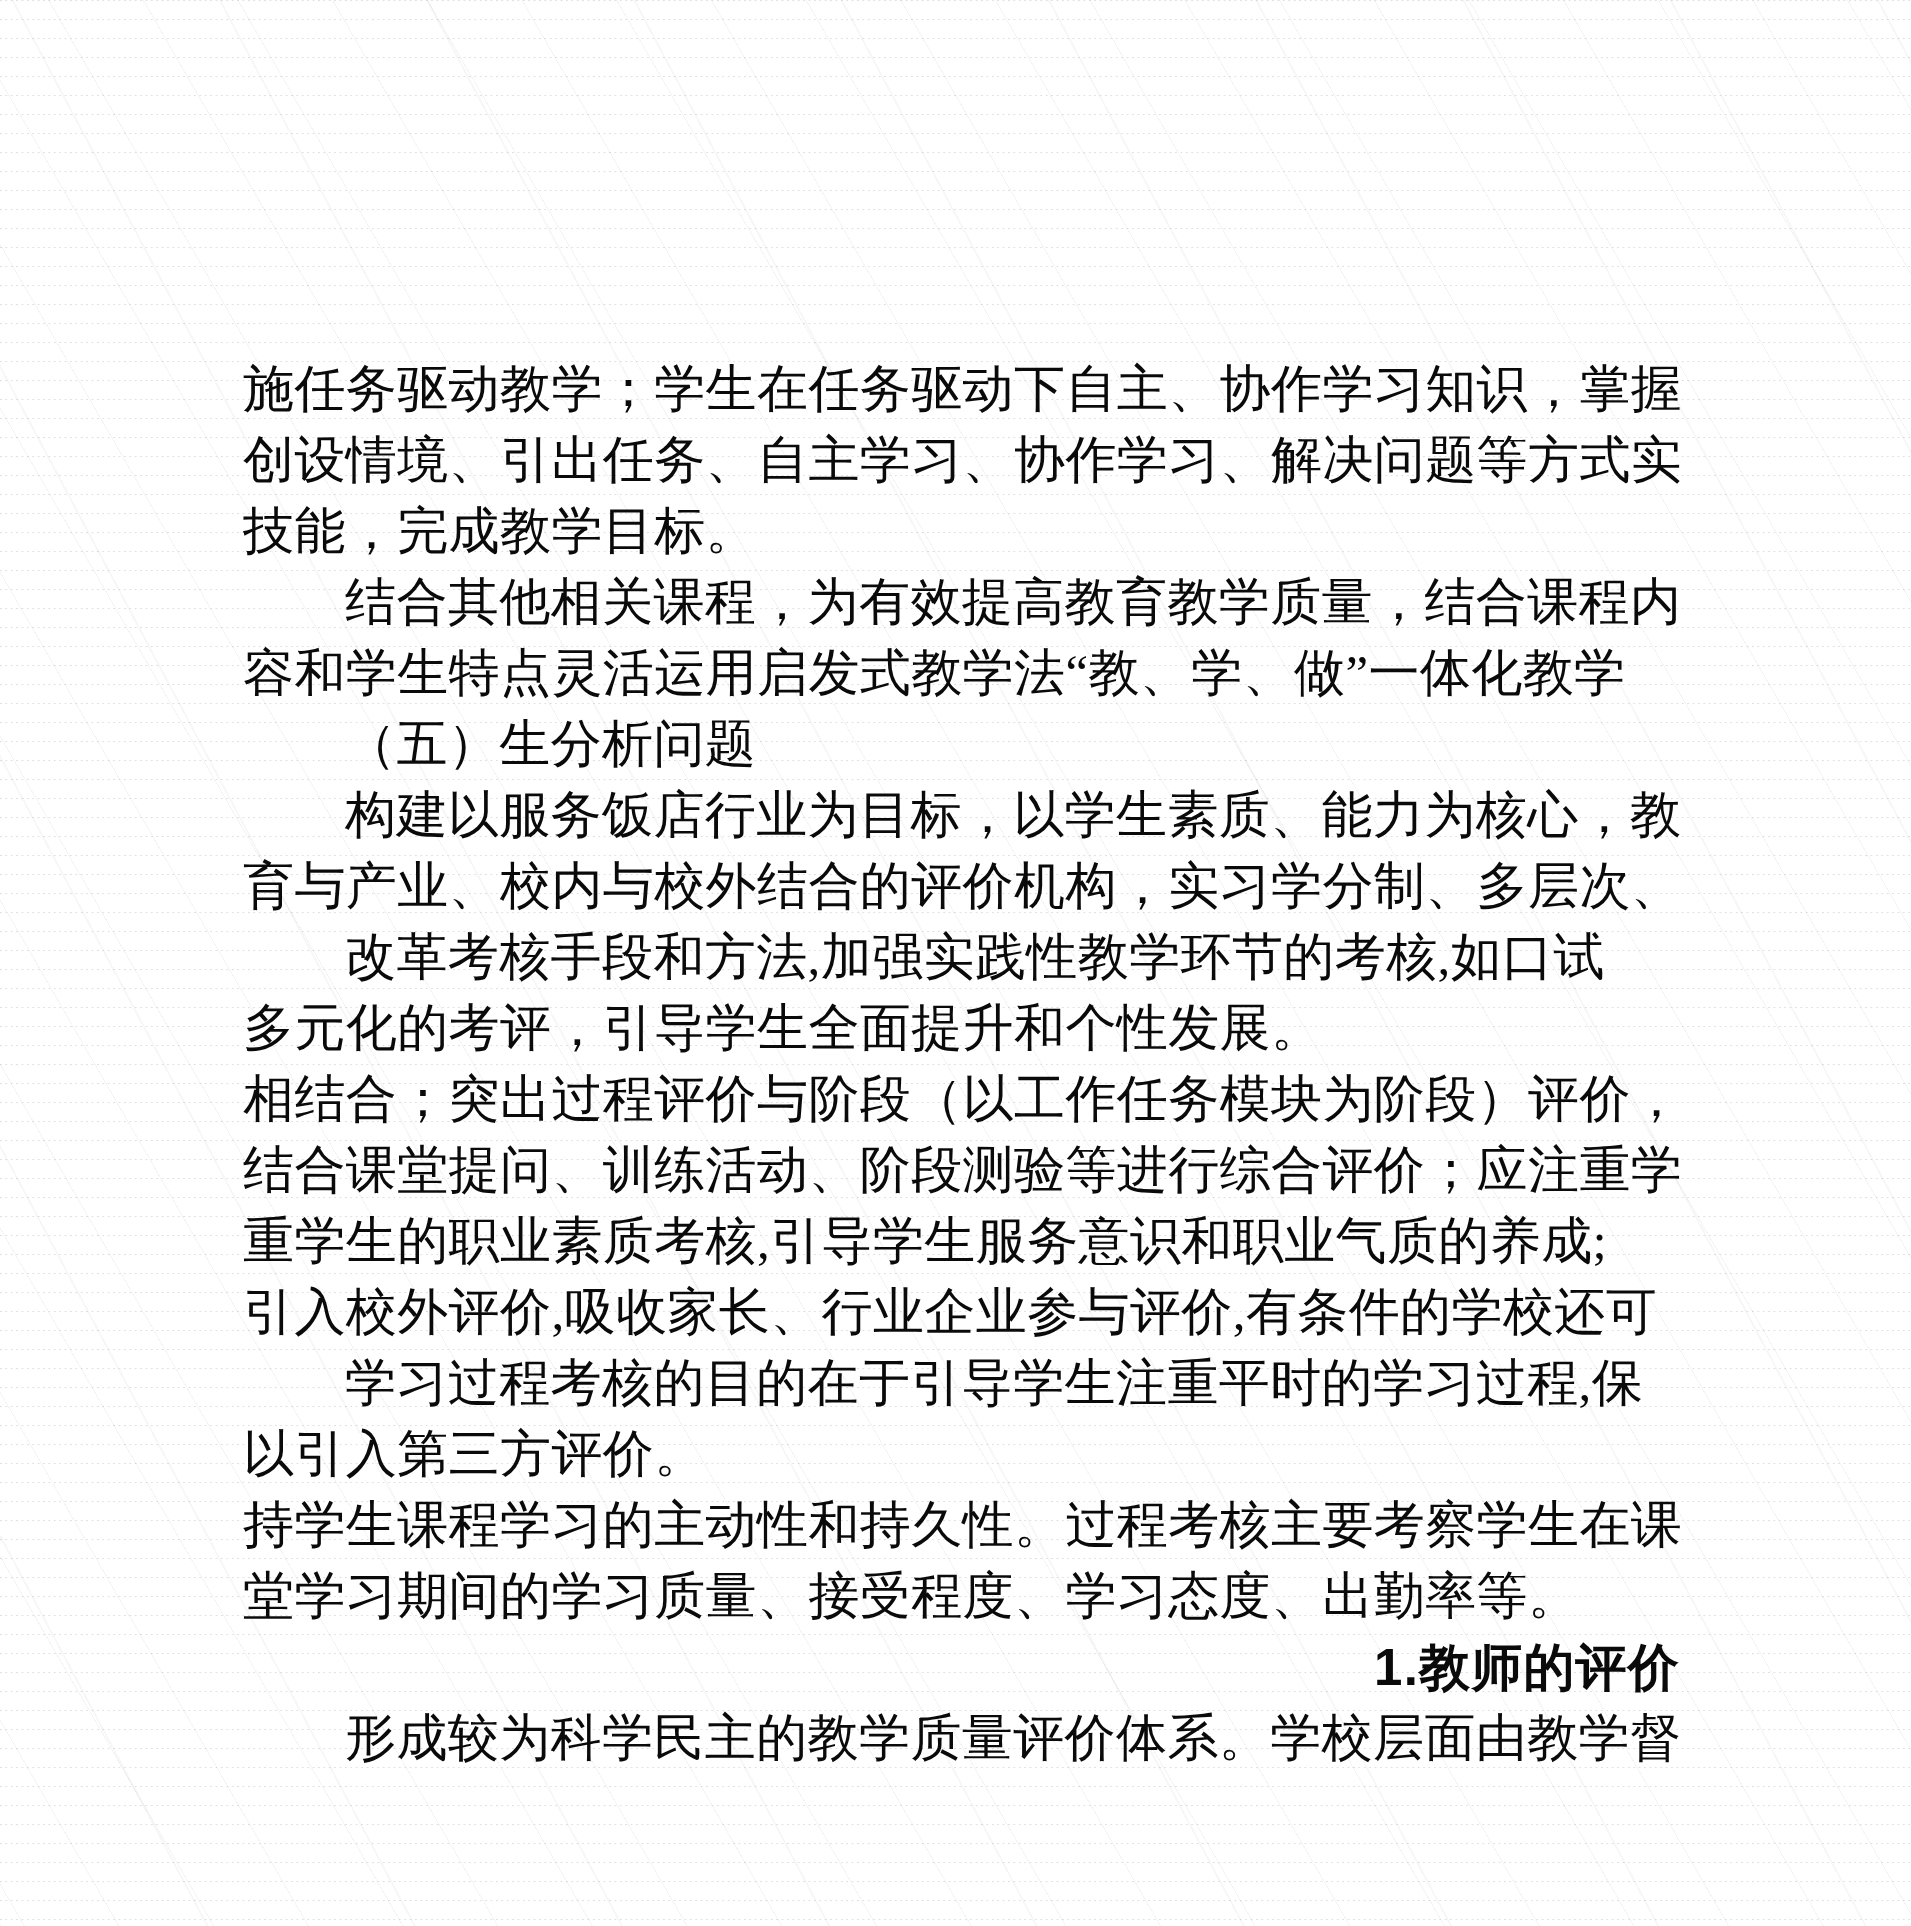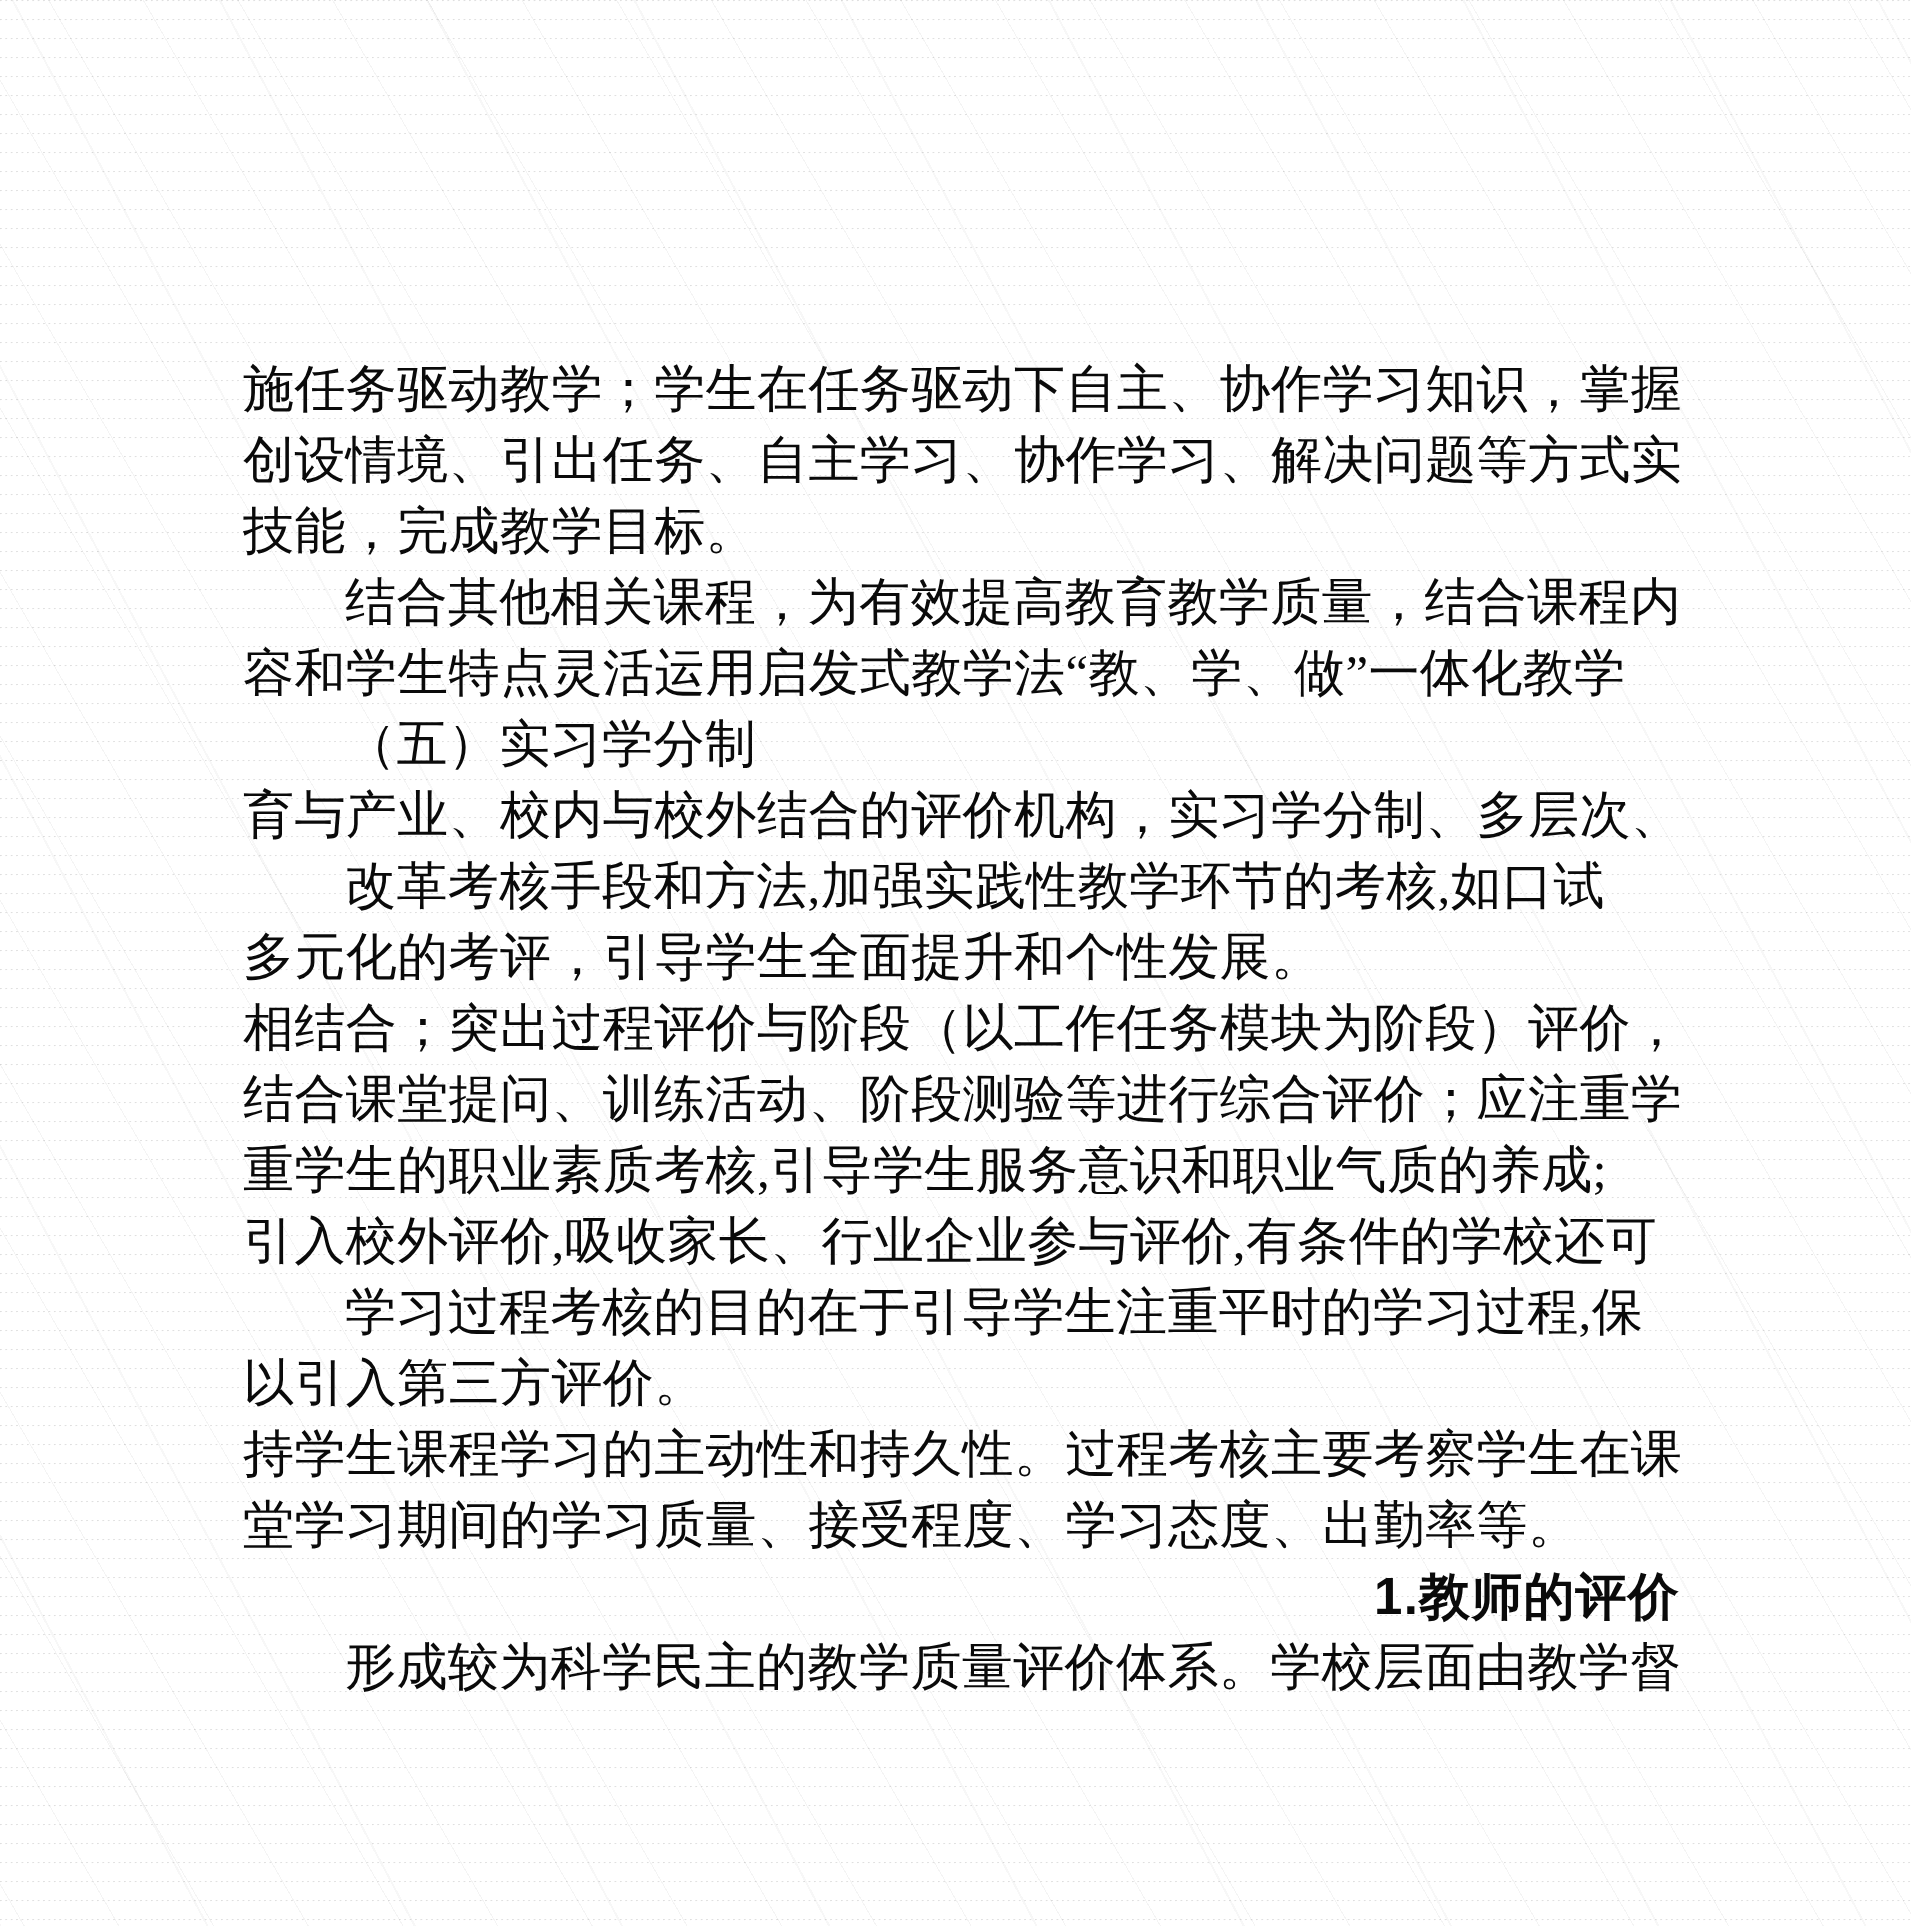--- a/index.html
+++ b/index.html
@@ -32,21 +32,22 @@
 
 <div class="watermark"></div>
 
 <div class="page" style="position:absolute;left:0;top:0;width:1911px;height:2703px;">
   <div class="text-block">
       <div class="line">施任务驱动教学；学生在任务驱动下自主、协作学习知识，掌握</div>
       <div class="line">创设情境、引出任务、自主学习、协作学习、解决问题等方式实</div>
       <div class="line">技能，完成教学目标。</div>
       <div class="line indent">结合其他相关课程，为有效提高教育教学质量，结合课程内</div>
       <div class="line">容和学生特点灵活运用启发式教学法“教、学、做”一体化教学</div>
-      <div class="line indent">（五）实习学分制</div>
+      <div class="line indent">（五）生分析问题</div>
+      <div class="line indent">构建以服务饭店行业为目标，以学生素质、能力为核心，教</div>
       <div class="line">育与产业、校内与校外结合的评价机构，实习学分制、多层次、</div>
       <div class="line indent">改革考核手段和方法,加强实践性教学环节的考核,如口试</div>
       <div class="line">多元化的考评，引导学生全面提升和个性发展。</div>
       <div class="line">相结合；突出过程评价与阶段（以工作任务模块为阶段）评价，</div>
       <div class="line">结合课堂提问、训练活动、阶段测验等进行综合评价；应注重学</div>
       <div class="line">重学生的职业素质考核,引导学生服务意识和职业气质的养成;</div>
       <div class="line">引入校外评价,吸收家长、行业企业参与评价,有条件的学校还可</div>
       <div class="line indent">学习过程考核的目的在于引导学生注重平时的学习过程,保</div>
       <div class="line">以引入第三方评价。</div>
       <div class="line">持学生课程学习的主动性和持久性。过程考核主要考察学生在课</div>

